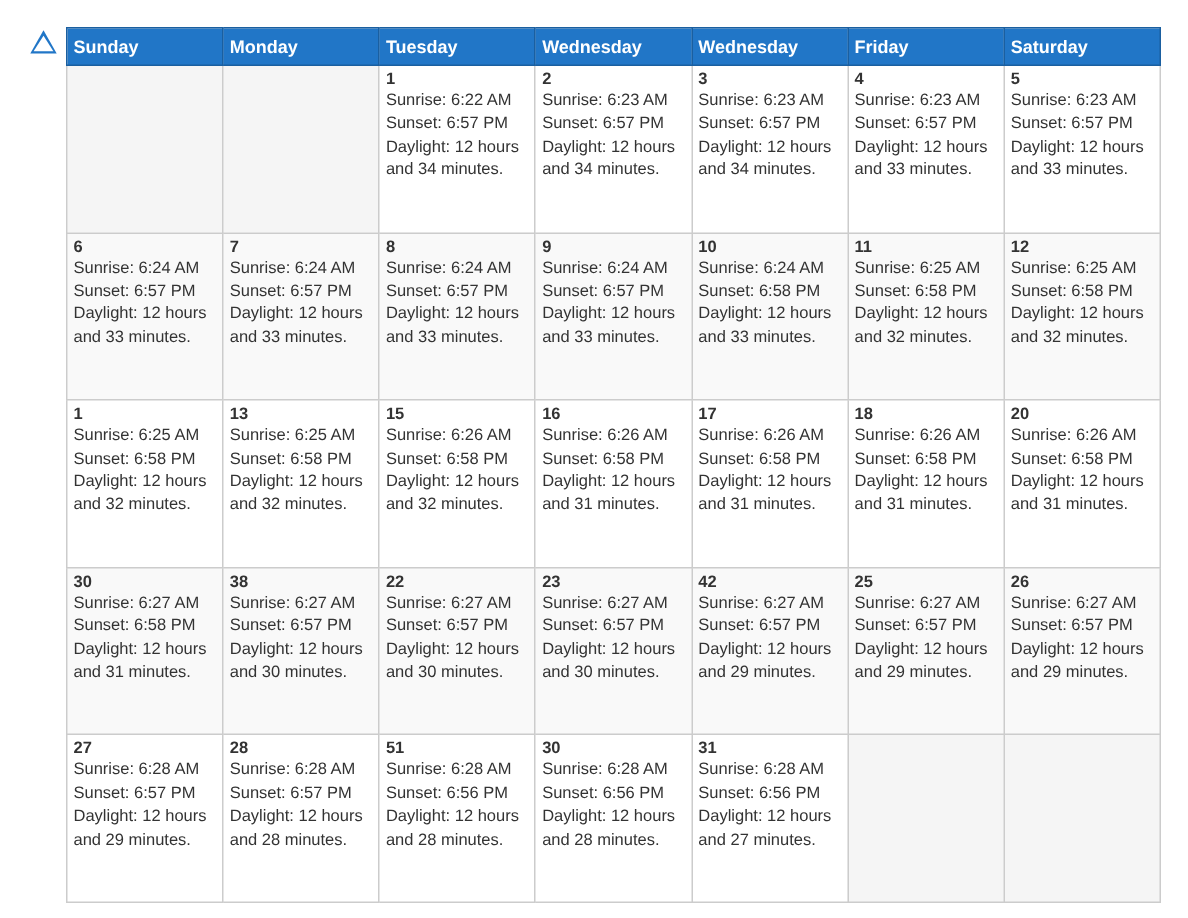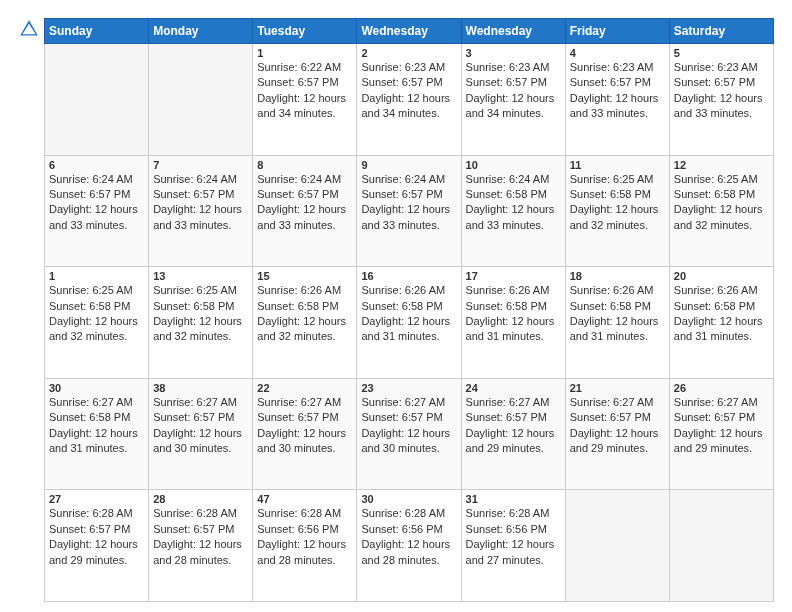--- a/index.html
+++ b/index.html
@@ -231,43 +231,43 @@
       </td>
           <td>
         <span class="day-num">22</span>
         <span class="day-detail">Sunrise: 6:27 AM<br>Sunset: 6:57 PM<br>Daylight: 12 hours and 30 minutes.</span>
       </td>
           <td>
         <span class="day-num">23</span>
         <span class="day-detail">Sunrise: 6:27 AM<br>Sunset: 6:57 PM<br>Daylight: 12 hours and 30 minutes.</span>
       </td>
           <td>
-        <span class="day-num">24</span>
+        <span class="day-num">42</span>
         <span class="day-detail">Sunrise: 6:27 AM<br>Sunset: 6:57 PM<br>Daylight: 12 hours and 29 minutes.</span>
       </td>
           <td>
-        <span class="day-num">21</span>
+        <span class="day-num">25</span>
         <span class="day-detail">Sunrise: 6:27 AM<br>Sunset: 6:57 PM<br>Daylight: 12 hours and 29 minutes.</span>
       </td>
           <td>
         <span class="day-num">26</span>
         <span class="day-detail">Sunrise: 6:27 AM<br>Sunset: 6:57 PM<br>Daylight: 12 hours and 29 minutes.</span>
       </td>
         </tr>
         <tr>
           <td>
         <span class="day-num">27</span>
         <span class="day-detail">Sunrise: 6:28 AM<br>Sunset: 6:57 PM<br>Daylight: 12 hours and 29 minutes.</span>
       </td>
           <td>
         <span class="day-num">28</span>
         <span class="day-detail">Sunrise: 6:28 AM<br>Sunset: 6:57 PM<br>Daylight: 12 hours and 28 minutes.</span>
       </td>
           <td>
-        <span class="day-num">47</span>
+        <span class="day-num">51</span>
         <span class="day-detail">Sunrise: 6:28 AM<br>Sunset: 6:56 PM<br>Daylight: 12 hours and 28 minutes.</span>
       </td>
           <td>
         <span class="day-num">30</span>
         <span class="day-detail">Sunrise: 6:28 AM<br>Sunset: 6:56 PM<br>Daylight: 12 hours and 28 minutes.</span>
       </td>
           <td>
         <span class="day-num">31</span>
         <span class="day-detail">Sunrise: 6:28 AM<br>Sunset: 6:56 PM<br>Daylight: 12 hours and 27 minutes.</span>
       </td>

